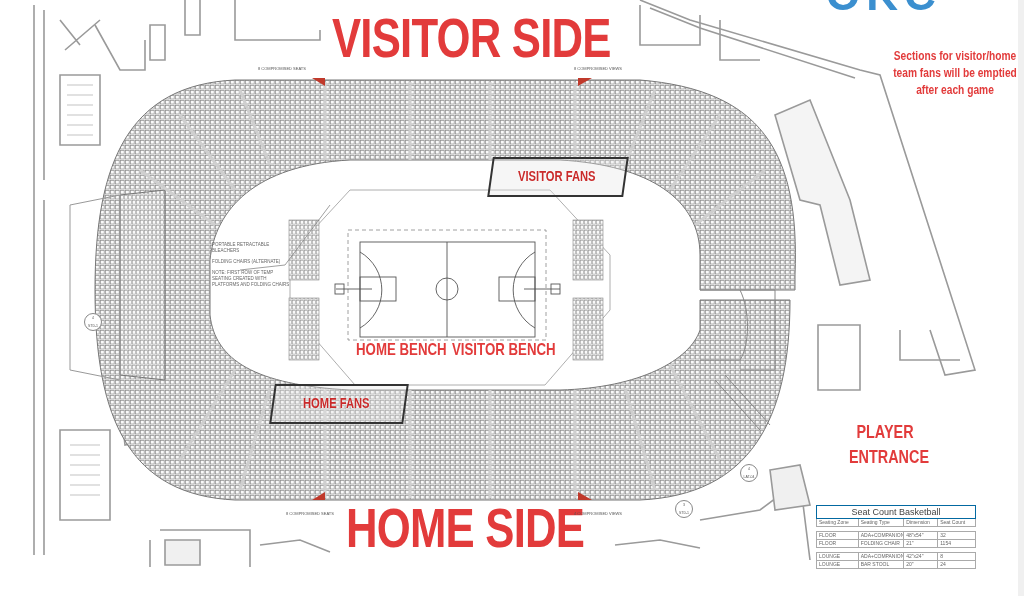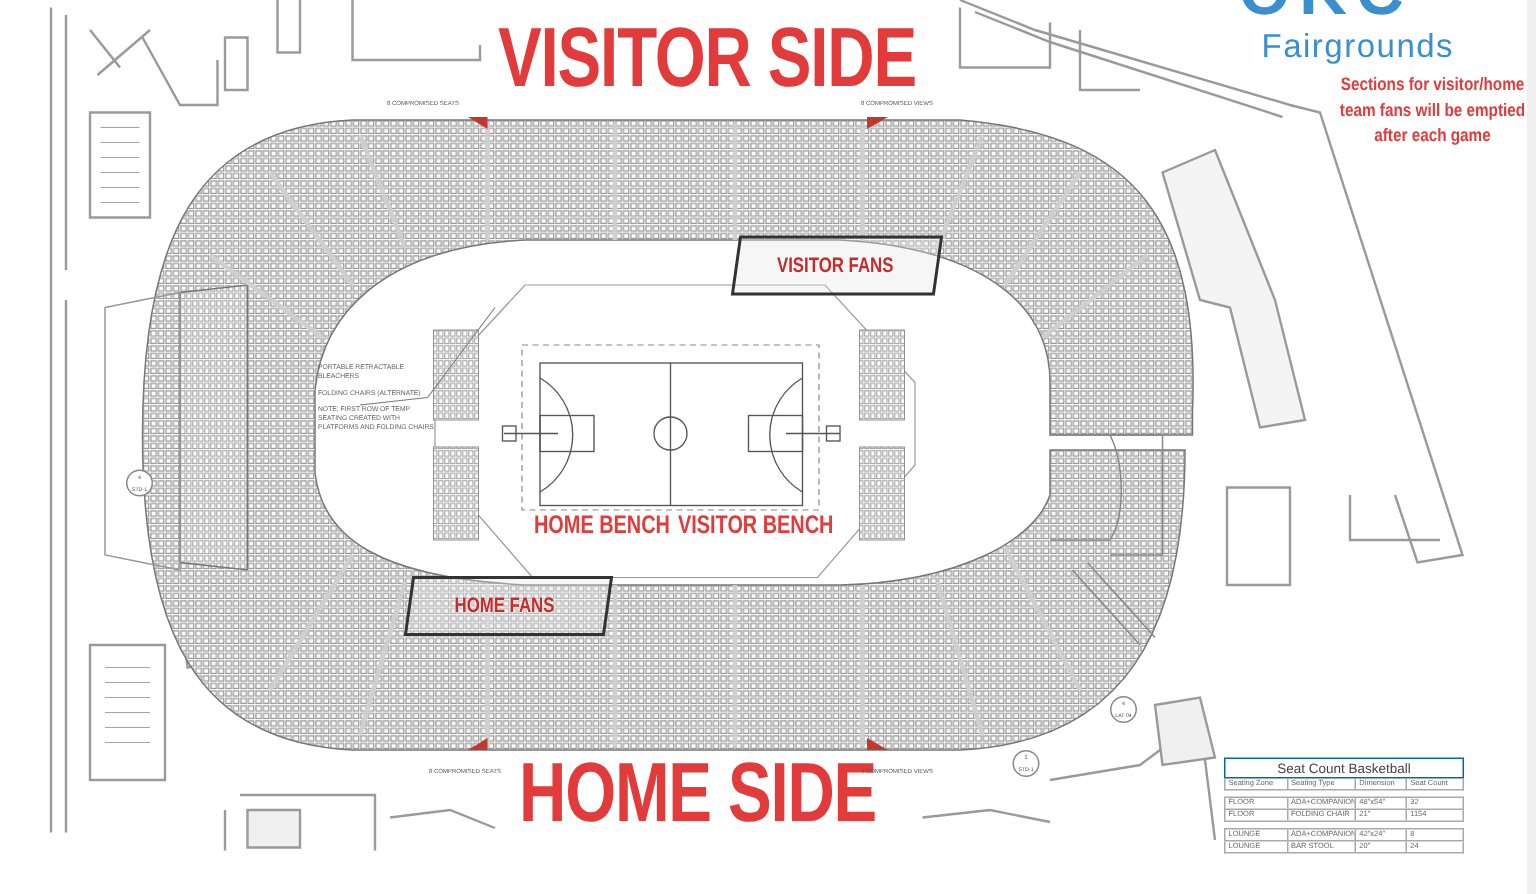--- a/index.html
+++ b/index.html
@@ -145,21 +145,20 @@
     </g>
 
     <g fill="none" stroke="#888" stroke-width="1">
       <path d="M700 290 L740 290 C750 310 750 345 740 360 L700 360"></path>
       <path d="M740 290 L775 290 L775 370 L740 370"></path>
       <path d="M715 380 L760 430 M725 375 L770 425"></path>
     </g>
   </svg>
 
   <div class="logo-okc">OKC</div>
-  <div class="logo-fair">Fairgrounds</div>
 
   <div class="notice">
     <span>Sections for visitor/home</span>
     <span>team fans will be emptied</span>
     <span>after each game</span>
   </div>
 
   <div class="big-label visitor-side">VISITOR SIDE</div>
   <div class="big-label home-side">HOME SIDE</div>
 
@@ -193,20 +192,24 @@
   </div>
   <div class="stair" style="left:740px;top:464px;">
     <div>4</div>
     <div>LAT-04</div>
   </div>
   <div class="stair" style="left:675px;top:500px;">
     <div>3</div>
     <div>STD-1</div>
   </div>
 
+  <div class="player-entrance">
+    <span>PLAYER</span>
+    <span>ENTRANCE</span>
+  </div>
 
   <div class="table">
     <div class="title">Seat Count Basketball</div>
     <div class="row">
       <div class="c w1">Seating Zone</div>
       <div class="c w2">Seating Type</div>
       <div class="c w3">Dimension</div>
       <div class="c w4">Seat Count</div>
     </div>
     <div class="row first">

